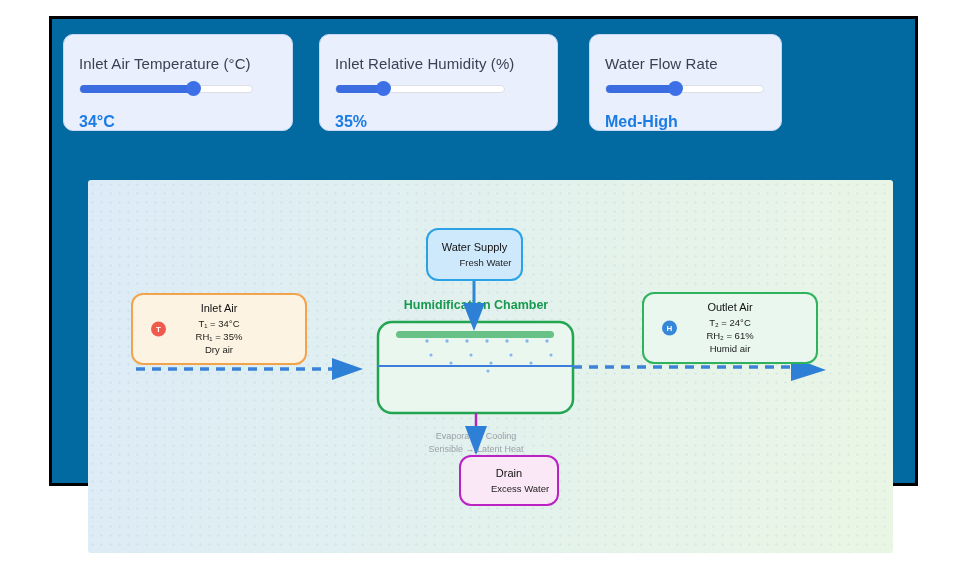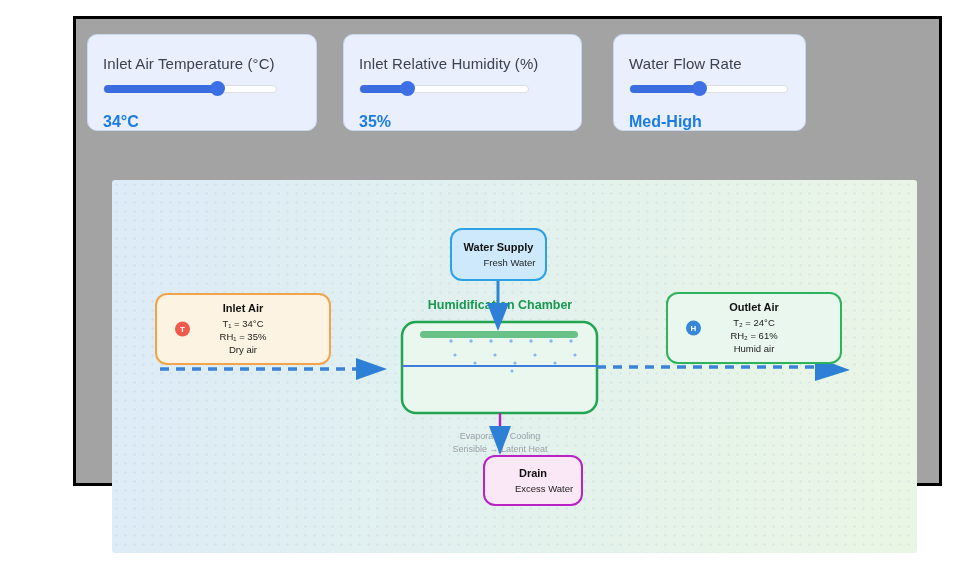--- a/index.html
+++ b/index.html
@@ -1,17 +1,17 @@
 <!DOCTYPE html>
 <html><head>
 <meta charset="utf-8">
 <style>
   * { margin:0; padding:0; box-sizing:border-box; }
   html,body { width:980px; height:580px; background:#ffffff; font-family:"Liberation Sans", sans-serif; overflow:hidden; }
-  .frame { position:absolute; left:73px; top:16px; width:869px; height:470px; background:#a3a3a3; border:3px solid #000; }
+  .frame { position:absolute; left:49px; top:16px; width:869px; height:470px; background:#0369a1; border:3px solid #000; }
 
   
   .card { position:absolute; top:15px; height:97px; background:#e9effc; border:1px solid #c7d8f2; border-radius:10px; padding:20px 15px 0 15px; }
   .card1 { left:11px;  width:230px; }
   .card2 { left:267px; width:239px; }
   .card3 { left:537px; width:193px; }
   .card-title { font-size:15px; color:#3a4152; letter-spacing:0.1px; white-space:nowrap; }
   .track { position:relative; margin-top:13px; width:174px; height:8px; background:#ffffff; border:1px solid #dcdee4; border-radius:5px; }
   .card2 .track { width:170px; }
   .card3 .track { width:159px; }
@@ -26,21 +26,21 @@
            background-size: 9px 9px, 100% 100%; border-radius:3px; }
   .panel svg { position:absolute; left:0; top:0; z-index:2; pointer-events:none; }
 
   .chamber-title { position:absolute; left:288px; top:118px; width:200px; text-align:center;
                    font-size:12.5px; font-weight:bold; color:#18994f; z-index:1; }
   .annot { position:absolute; left:288px; top:250px; width:200px; text-align:center;
            font-size:9px; line-height:13px; color:#9aa0a8; z-index:1; }
 
   .node { position:absolute; z-index:3; display:flex; flex-direction:column; align-items:center;
           justify-content:center; text-align:center; border-radius:12px; }
-  .node-title { font-size:11px; font-weight:bold; color:#111; }
+  .node-title { font-size:11px; font-weight:normal; color:#111; }
   .node-sub   { font-size:9.5px; color:#1d1d1d; margin-top:4px;padding-left:22px; }
   .node-line  { font-size:9.5px; line-height:13px; color:#1b1b1b; }
   .n-supply { left:338px; top:48px;  width:97px;  height:53px; background:#cfe9fc; border:2px solid #2aa2e5; }
   .n-inlet  { left:43px;  top:113px; width:176px; height:72px; background:#fdf3e2; border:2px solid #f2a44c; }
   .n-outlet { left:554px; top:112px; width:176px; height:72px; background:#e9f7ef; border:2px solid #2db35c; }
   .n-drain  { left:336px; top:275px; width:100px; height:51px; background:#fae8f6; border:2.5px solid #ba22c4;margin-left:35px; }
   .badge { position:absolute; left:18px; top:50%; transform:translateY(-50%); width:15px; height:15px;
            border-radius:50%; color:#fff; font-size:8px; font-weight:bold;
            display:flex; align-items:center; justify-content:center; }
   .badge-t { background:#f05a4d; }

